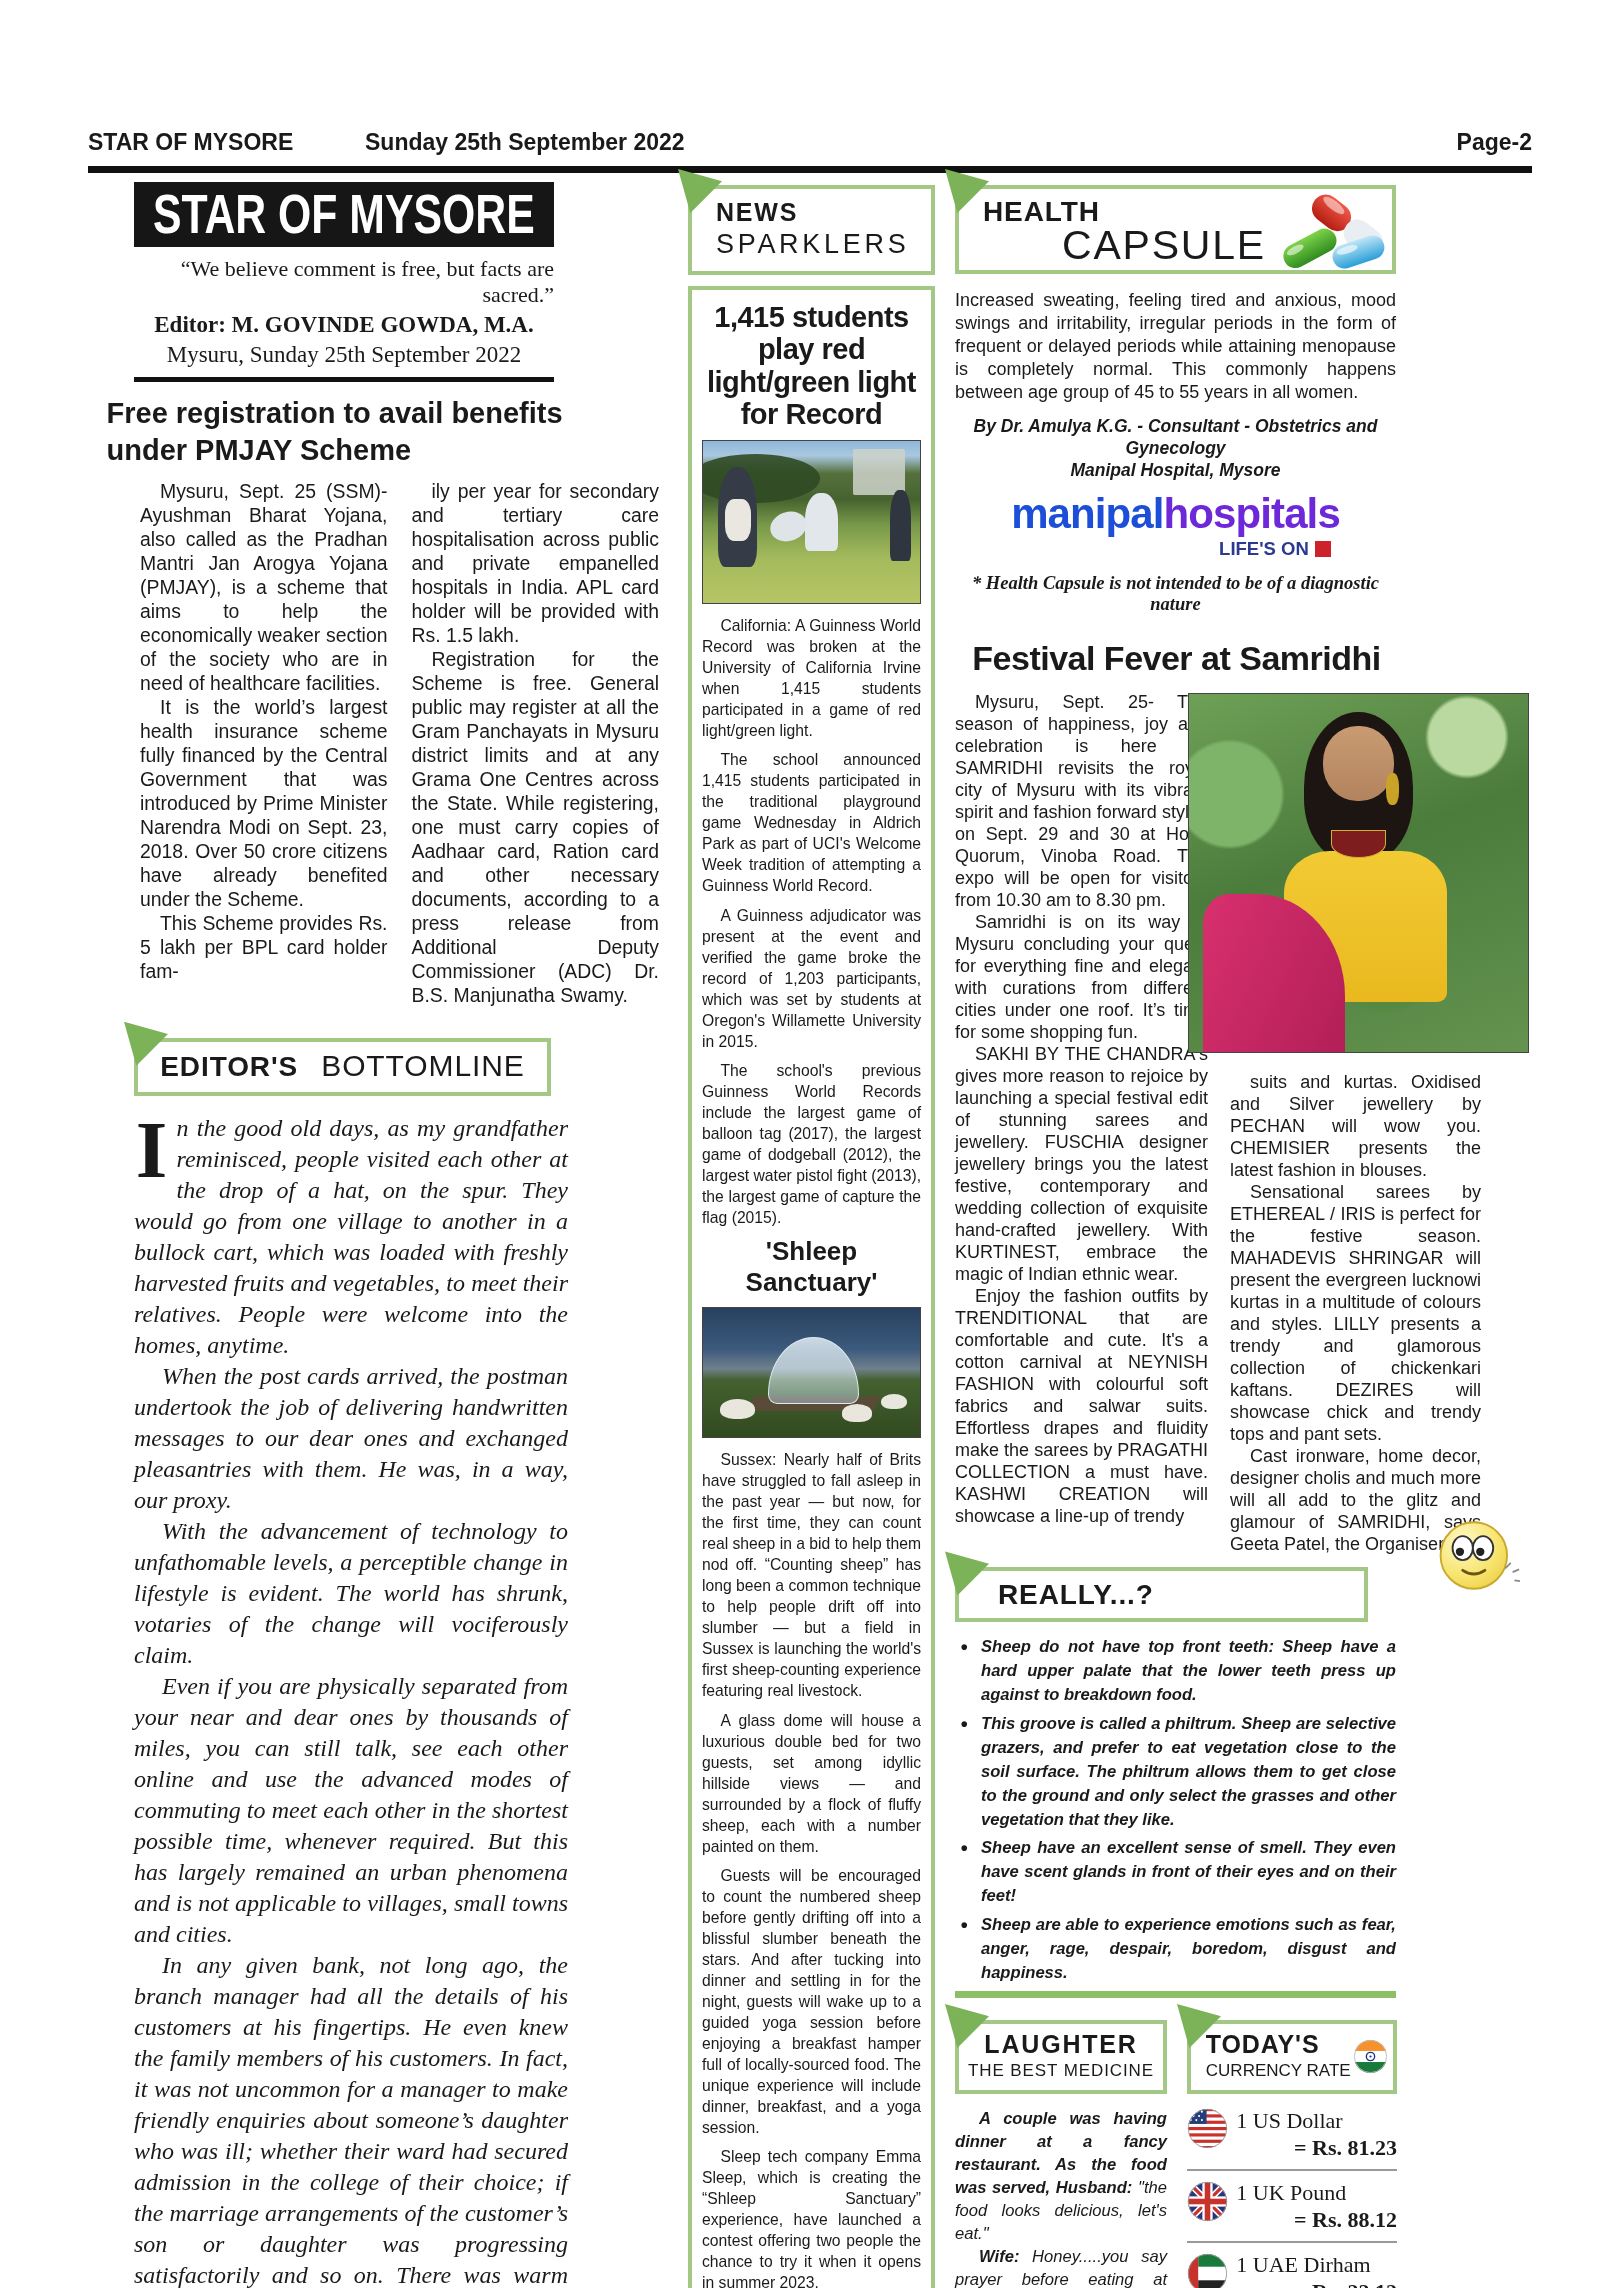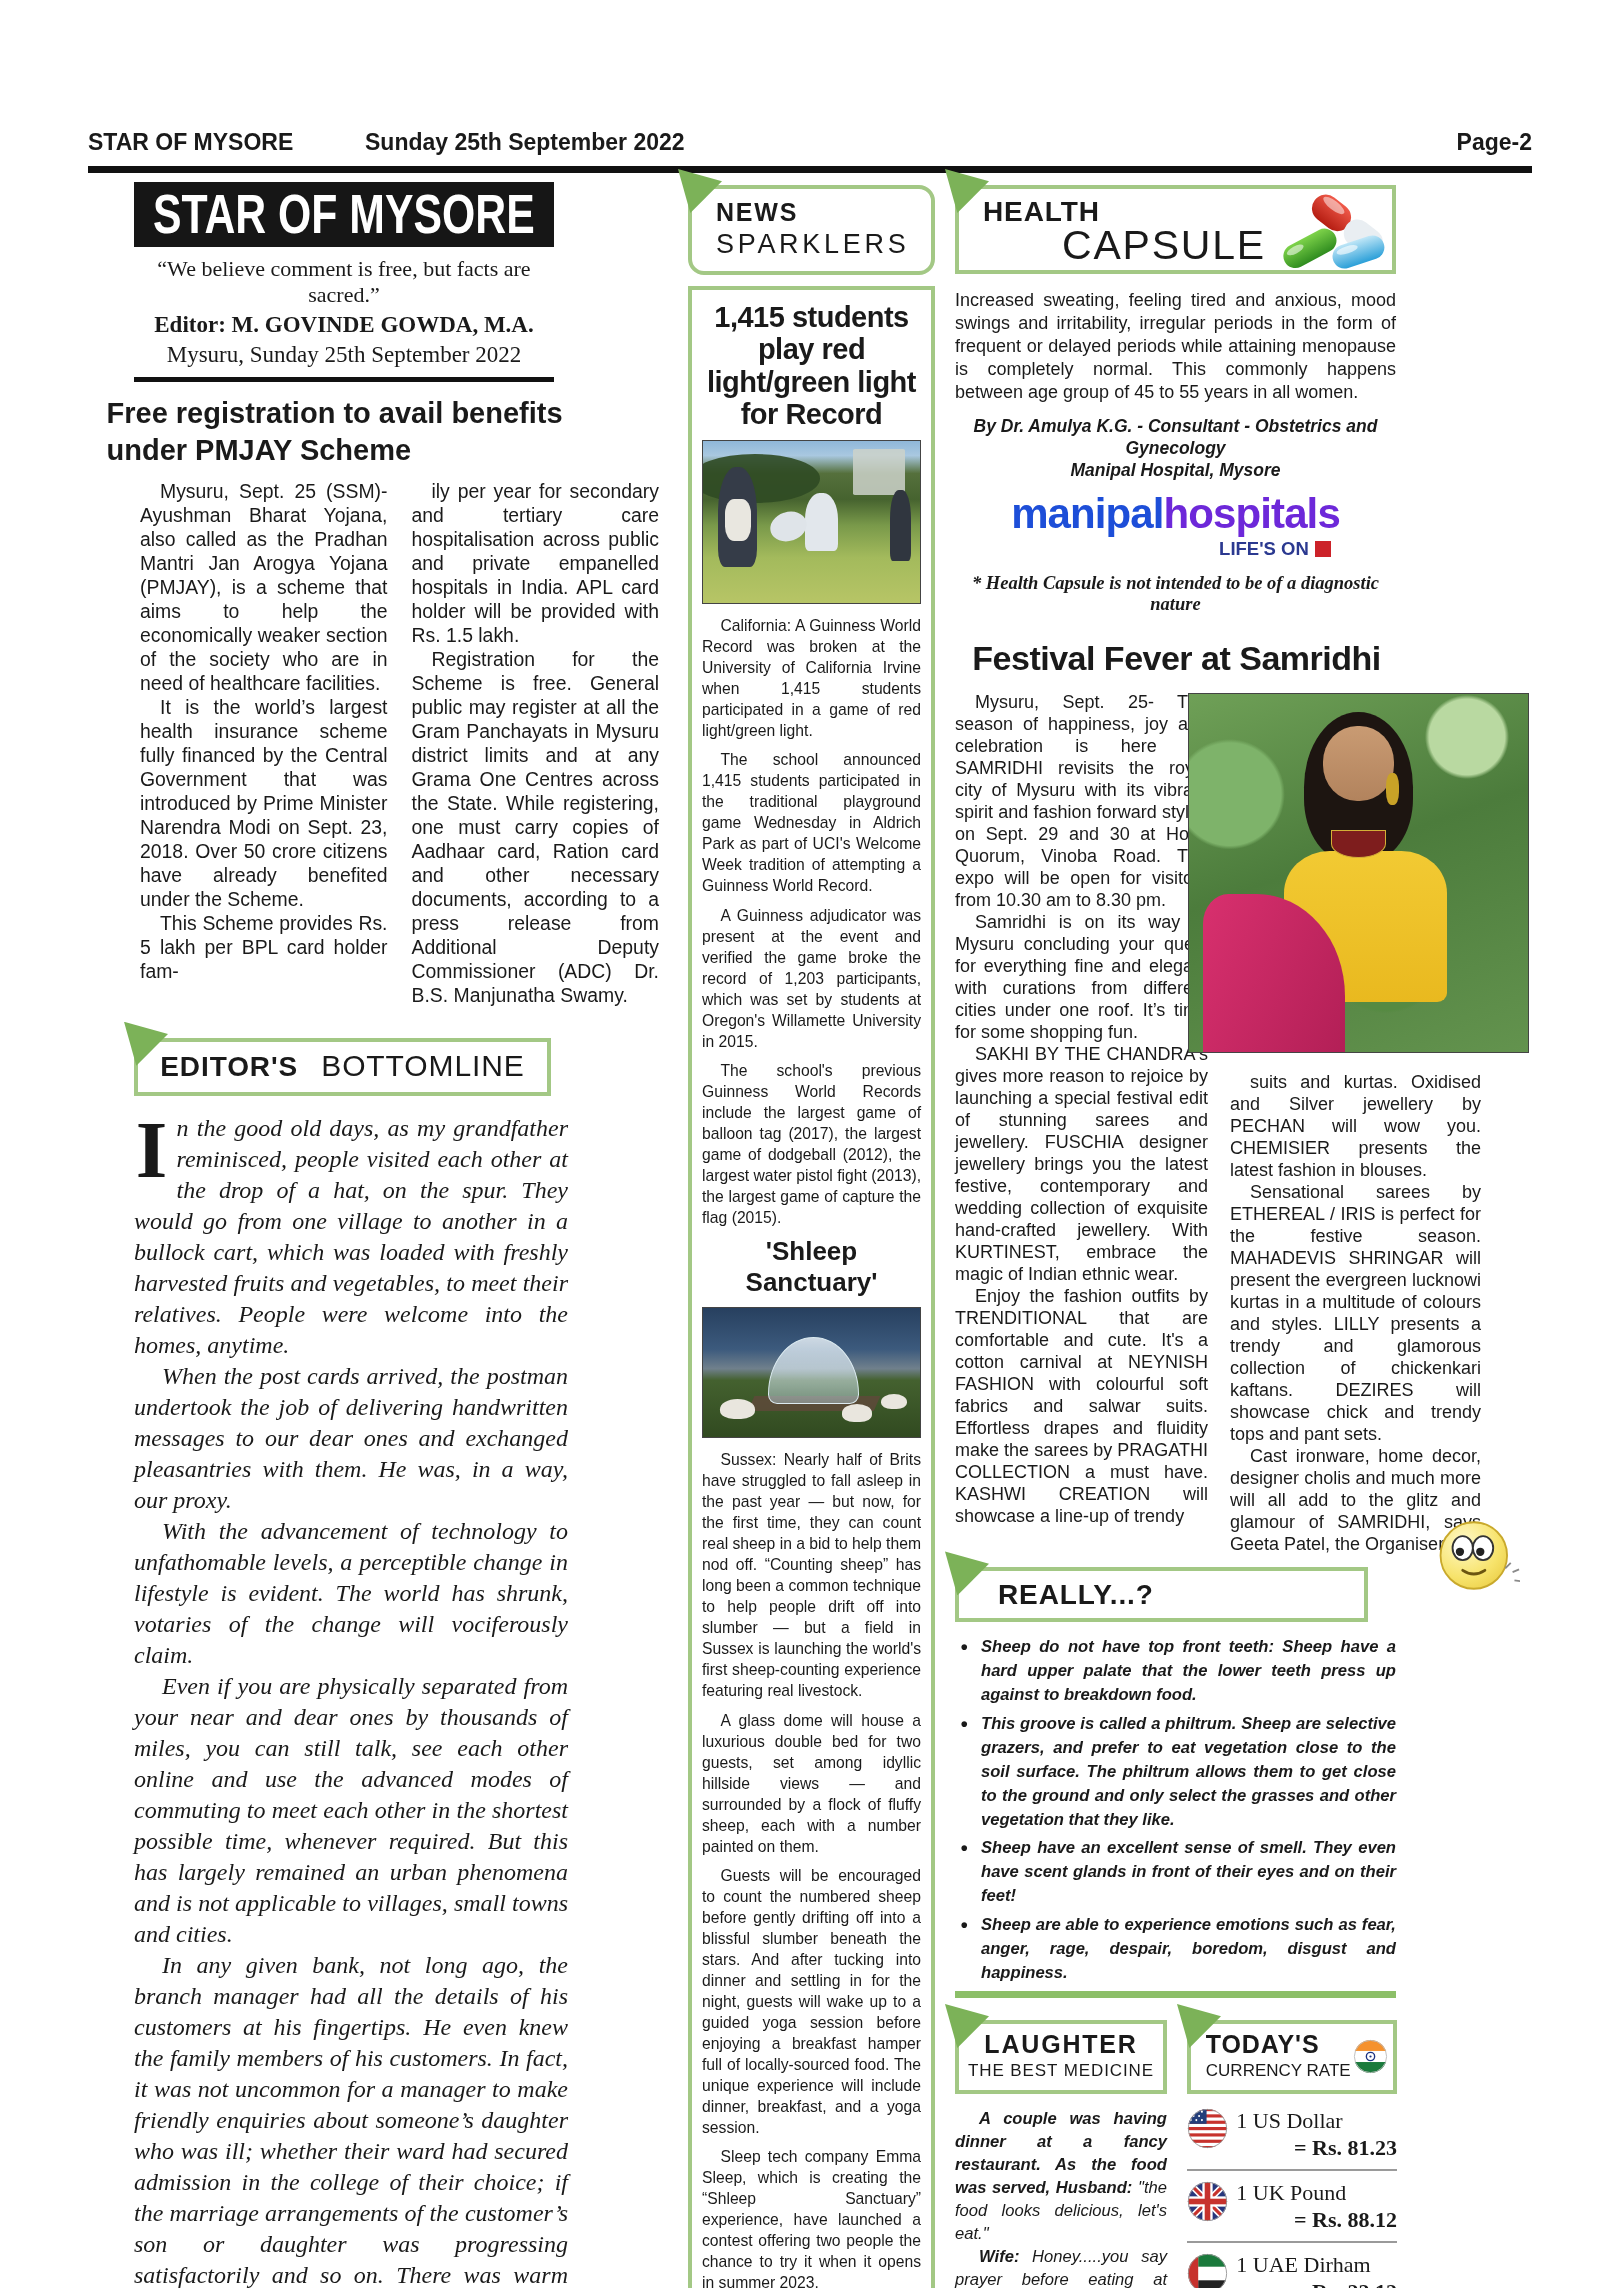--- a/index.html
+++ b/index.html
@@ -16,39 +16,39 @@
 
   
   .gbox { position:relative; border:4.6px solid #a3c885; background:#fff; }
   .corner { position:absolute; top:-20px; left:-14px; width:44px; height:44px; background:#7cb258; clip-path:polygon(0 0, 100% 28%, 28% 100%); }
   .grule { background:#8cbf68; height:7.4px; }
 
   
   .col-left { position:absolute; left:88px; top:182px; width:591px; }
   .masthead-box { margin-left:46px; width:420px; height:65px; background:#161616; display:flex; align-items:center; justify-content:center; overflow:hidden; }
   .masthead-text { color:#fff; font-size:45px; font-weight:800; white-space:nowrap; transform:scale(0.95,1.22); letter-spacing:0px; }
-  .tagline { margin:9.2px 0 0 46px; width:420px; text-align:center; font-family:"Liberation Serif", serif; font-size:22px; }
+  .tagline { margin:9.2px 0 0 46px; width:420px; text-align:right; font-family:"Liberation Serif", serif; font-size:22px; }
   .editor-line { margin:3.7px 0 0 46px; width:420px; text-align:center; font-family:"Liberation Serif", serif; font-weight:bold; font-size:23px; }
   .date-line { margin:3.7px 0 0 46px; width:420px; text-align:center; font-family:"Liberation Serif", serif; font-size:23px; }
   .mast-rule { margin:9.2px 0 0 46px; width:420px; height:5.5px; background:#111; }
   .pmjay-headline { margin:13px 0 11px 18.5px; width:480px; font-size:29px; font-weight:bold; line-height:1.25; }
   .pmjay-cols { margin-left:52px; width:519px; display:flex; gap:24px; }
   .pmjay-col { flex:1; font-size:19.4px; line-height:24px; text-align:justify; }
   .pmjay-col p { text-indent:20px; margin:0; }
   .bl-box { margin:31px 0 0 46px; width:417px; text-align:center; padding:7.4px 0 9.2px; }
   .bl-bold { font-size:28px; font-weight:bold; letter-spacing:0.9px; }
   .bl-rest { font-size:30px; letter-spacing:0.9px; margin-left:19px; }
   .bl-text { margin:16.6px 0 0 46px; width:434px; font-family:"Liberation Serif", serif; font-style:italic; font-size:24px; line-height:31px; text-align:justify; }
   .bl-text p { margin:0; text-indent:28px; }
   .bl-text p.first { text-indent:0; }
   .dropcap { float:left; font-size:81px; line-height:61px; font-style:normal; font-weight:bold; margin:7.4px 9.2px 0 1.8px; }
 
   
   .col-mid { position:absolute; left:688px; top:185px; width:247px; }
-  .sp-box { padding:9.2px 0 11px 24px;border-radius:16px; }
+  .sp-box { padding:9.2px 0 11px 24px; }
   .sp-line1 { font-size:25px; font-weight:bold; letter-spacing:1.8px; }
   .sp-line2 { font-size:27px; letter-spacing:3.7px; margin-top:1.8px; }
   .mid-box { margin-top:11px; padding:11px 10px 13px; }
   .story-headline-1 { text-align:center; font-size:29px; font-weight:bold; line-height:1.12; letter-spacing:-0.5px; }
   .story-headline-2 { text-align:center; font-size:26px; font-weight:bold; margin:5.5px 0 9.2px; }
   .photo { position:relative; width:100%; border:0.9px solid #444; overflow:hidden; }
   .photo-1 { height:164px; margin:9.2px 0 11px; background:
       linear-gradient(180deg,#8fb7d9 0%,#a9c8e0 9%,#55703c 20%,#46632f 36%,#79994a 52%,#a3ba5c 72%,#b7c566 100%); }
   .p1-building { position:absolute; right:7%; top:5%; width:24%; height:28%; background:#cdd2ca; opacity:.85; border-radius:1.8px; }
   .p1-canopy { position:absolute; left:-6%; top:8%; width:60%; height:30%; background:#2f4a24; border-radius:50%; opacity:.9; }

